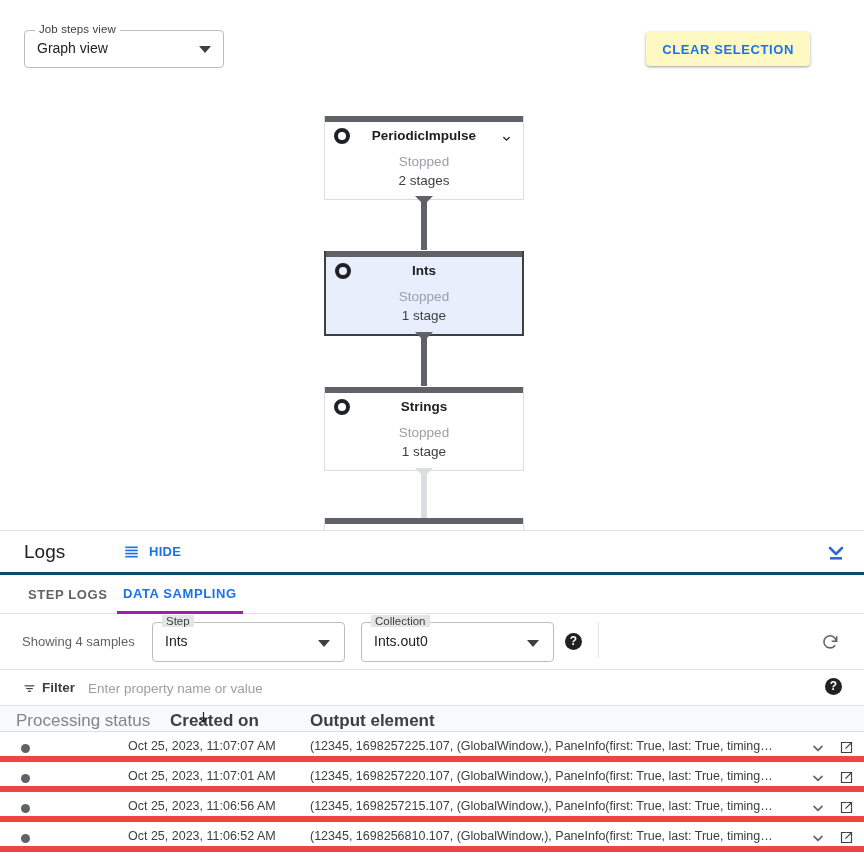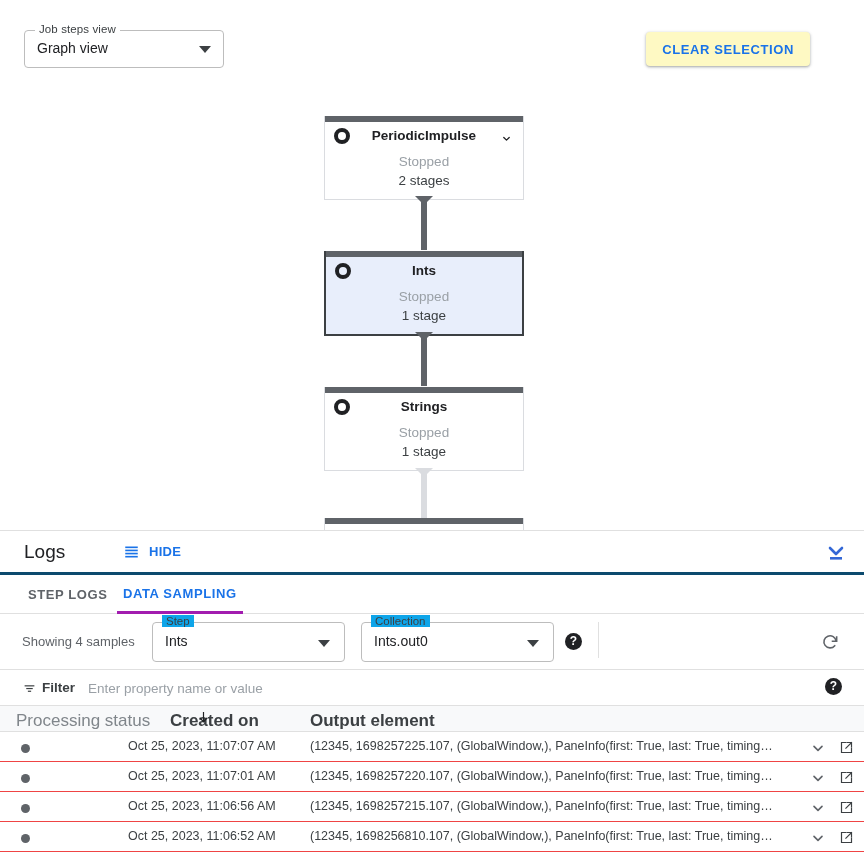--- a/index.html
+++ b/index.html
@@ -242,21 +242,21 @@
     top: 8px;
     height: 40px;
     border: 1px solid #bdbdbd;
     border-radius: 4px;
     background: #fff;
     cursor: pointer;
   }
   .field .notch-label {
     position: absolute;
     left: 9px; top: -8px;
-    background: #0ea5e9;
+    background: #e5e5e5;
     padding: 0 4px;
     font-size: 11.5px;
     color: #3c4043;
     font-weight: 500;
     white-space: nowrap;
   }
   .field .value {
     position: absolute;
     left: 12px; top: 10px;
     font-size: 14px;
@@ -346,21 +346,21 @@
   }
   .th.muted { color: #80868b; font-weight: normal; }
   #th-status { left: 16px; }
   #th-created { left: 142px; margin-left: 28px; }
   #th-sort { left: 196px; top: 3px; }
   #th-output { left: 310px; }
 
   .row {
     position: relative;
     height: 30px;
-    border-bottom: 1px solid #ef4444;
+    border-bottom: 6px solid #ef4444;
   }
   .dot {
     position: absolute;
     left: 21px; top: 12px;
     width: 9px; height: 9px;
     border-radius: 50%;
     background: #5f6368;
   }
   .cell-created {
     position: absolute;

